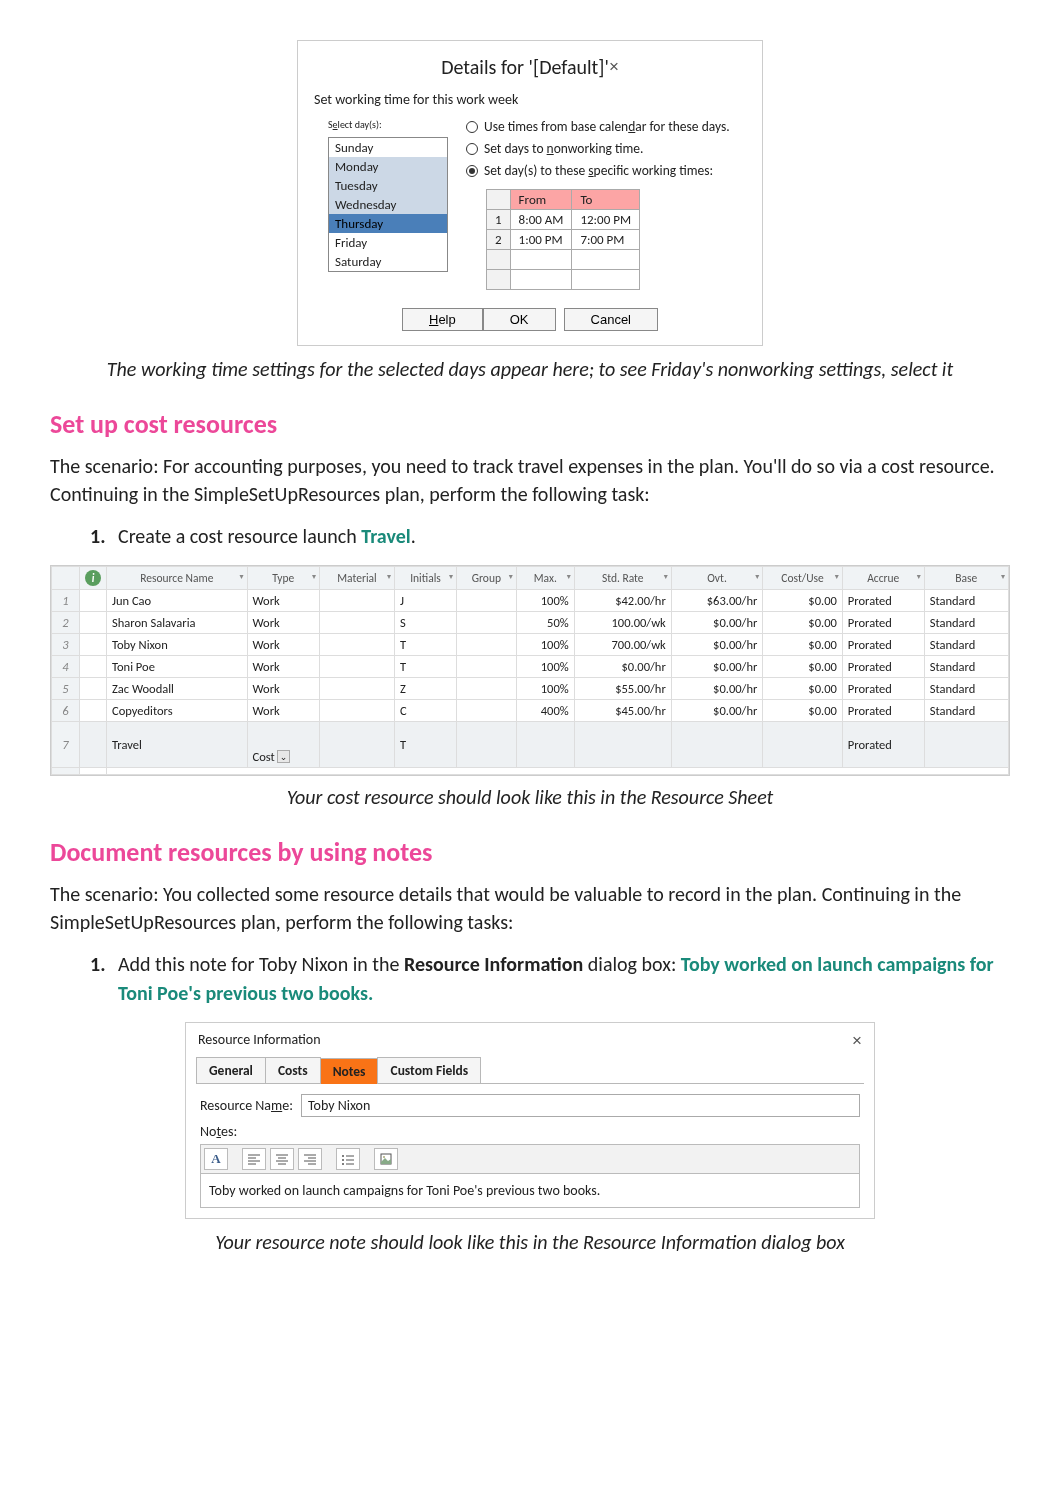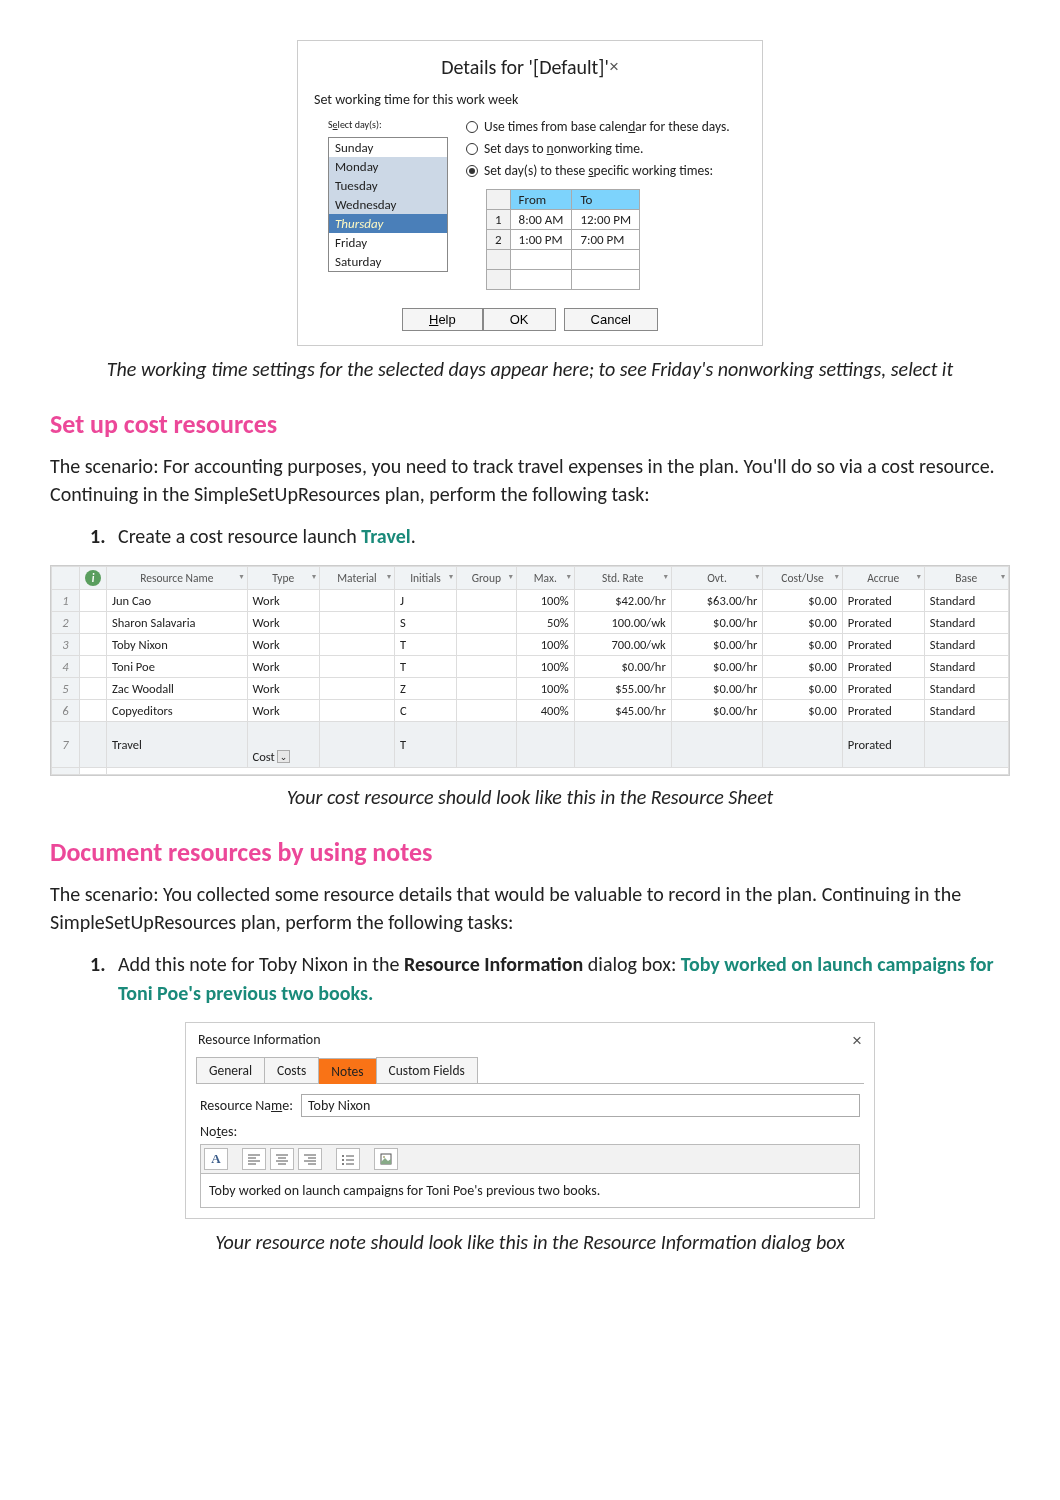--- a/index.html
+++ b/index.html
@@ -9,28 +9,28 @@
     .dialog1 { border: 1px solid #ccc; width: 466px; margin: 20px auto 10px; padding: 14px 16px 14px; background: #fff; }
     .dialog1-header { display: flex; justify-content: center; align-items: center; margin-bottom: 12px; }
     .close-x { font-size: 17px; color: #555; cursor: pointer; font-family: Arial; }
     .dialog1-subtitle { font-size: 14px; margin-bottom: 10px; }
     .dialog1-body { display: flex; gap: 18px; padding-left: 14px; }
     .day-select { width: 120px; }
     .day-select-label { font-size: 10px; margin-bottom: 6px; }
     .day-list { border: 1px solid #888; font-size: 13px; }
     .day-item { padding: 2px 6px; }
     .day-item.selected { background: #ccd8e6; }
-    .day-item.highlighted { background: #4a7fb9; color: #fef9c3; font-style: italic; }
+    .day-item.highlighted { background: #4a7fb9; color: #000000; }
     .radio-section { font-size: 13.5px; flex: 1; }
     .radio-row { display: flex; align-items: center; gap: 6px; margin-bottom: 5px; }
     .radio-circle { width: 12px; height: 12px; border: 1px solid #333; border-radius: 50%; display: inline-flex; align-items: center; justify-content: center; }
     .radio-circle.filled::after { content: ""; width: 6px; height: 6px; background: #333; border-radius: 50%; }
     .time-table { border-collapse: collapse; font-size: 13px; margin-top: 10px; margin-left: 20px; }
     .time-table th, .time-table td { border: 1px solid #aaa; padding: 2px 8px; text-align: left; min-width: 55px; height: 20px; }
-    .time-table th { background: #7dd3fc; font-weight: normal; }
+    .time-table th { background: #fca5a5; font-weight: normal; }
     .time-table .rownum { background: #f2f2f2; text-align: center; width: 22px; min-width: 22px;}
     .dialog1-footer { display: flex; justify-content: center; margin-top: 18px; padding: 0 6px; }
     .dlg-btn { border: 1px solid #888; background: #f5f5f5; font-size: 13px; padding: 3px 26px; cursor: pointer; }
     
     .caption { font-style: italic; text-align: center; font-size: 20px; margin: 8px 40px 26px; line-height: 1.3; }
     
     .section-heading { font-size: 26px; font-weight: bold; color: #ec4899; margin: 20px 0 12px; }
     
     .body-text { font-size: 20px; line-height: 1.4; margin-bottom: 14px; }
     
@@ -51,21 +51,21 @@
     .res-grid td.icon-cell { width: 24px; }
     .info-icon-hdr { width: 16px; height: 16px; border-radius: 50%; background: #5a9e5e; color: #fff; display: inline-flex; align-items: center; justify-content: center; font-size: 11px; font-weight: bold; font-style: italic; }
     .type-dd { display: inline-flex; align-items: center; margin-top: 24px; }
     .type-dd-arrow { border: 1px solid #aaa; padding: 0px 2px; font-size: 9px; margin-left: 2px; background: #e8e8e8; }
     .res-grid td.right { text-align: right; }
     tr.last-row td { background: #eef1f3; }
     
     
     .dialog2 { border: 1px solid #ccc; width: 690px; margin: 14px auto 10px; background: #fff; }
     .dialog2-header { display: flex; justify-content: space-between; padding: 8px 12px 6px; font-size: 14px; }
-    .dialog2-tabs { display: flex; font-size: 13.5px; padding: 0 10px; }
+    .dialog2-tabs { display: flex; font-size: 13.5px; padding: 0 10px; font-weight: bold; }
     .dtab { padding: 4px 12px; border: 1px solid #b8b8b8; border-bottom: none; background: #f5f5f5; margin-right: -1px; cursor: pointer; }
     .dtab.active { background: #f97316; position: relative; top: 1px; }
     .dialog2-inner { border-top: 1px solid #b8b8b8; margin: 0 10px 0; padding: 10px 4px; }
     .name-row { display: flex; align-items: center; gap: 8px; margin-bottom: 6px; font-size: 14px; }
     .name-input { border: 1px solid #aaa; padding: 2px 6px; flex: 1; font-size: 14px; background: #fff;}
     .notes-label { font-size: 14px; margin-bottom: 4px; }
     .notes-toolbar { border: 1px solid #bbb; background: #f2f2f2; padding: 3px; display: flex; gap: 4px; align-items: center; }
     .tbtn { border: 1px solid #bbb; background: #fff; width: 24px; height: 22px; display: inline-flex; align-items: center; justify-content: center; font-size: 13px; cursor: pointer; }
     .tbtn.font { font-family: 'Times New Roman'; font-weight: bold; color: #3b5d8a; }
     .tbtn svg { width: 14px; height: 14px; }

